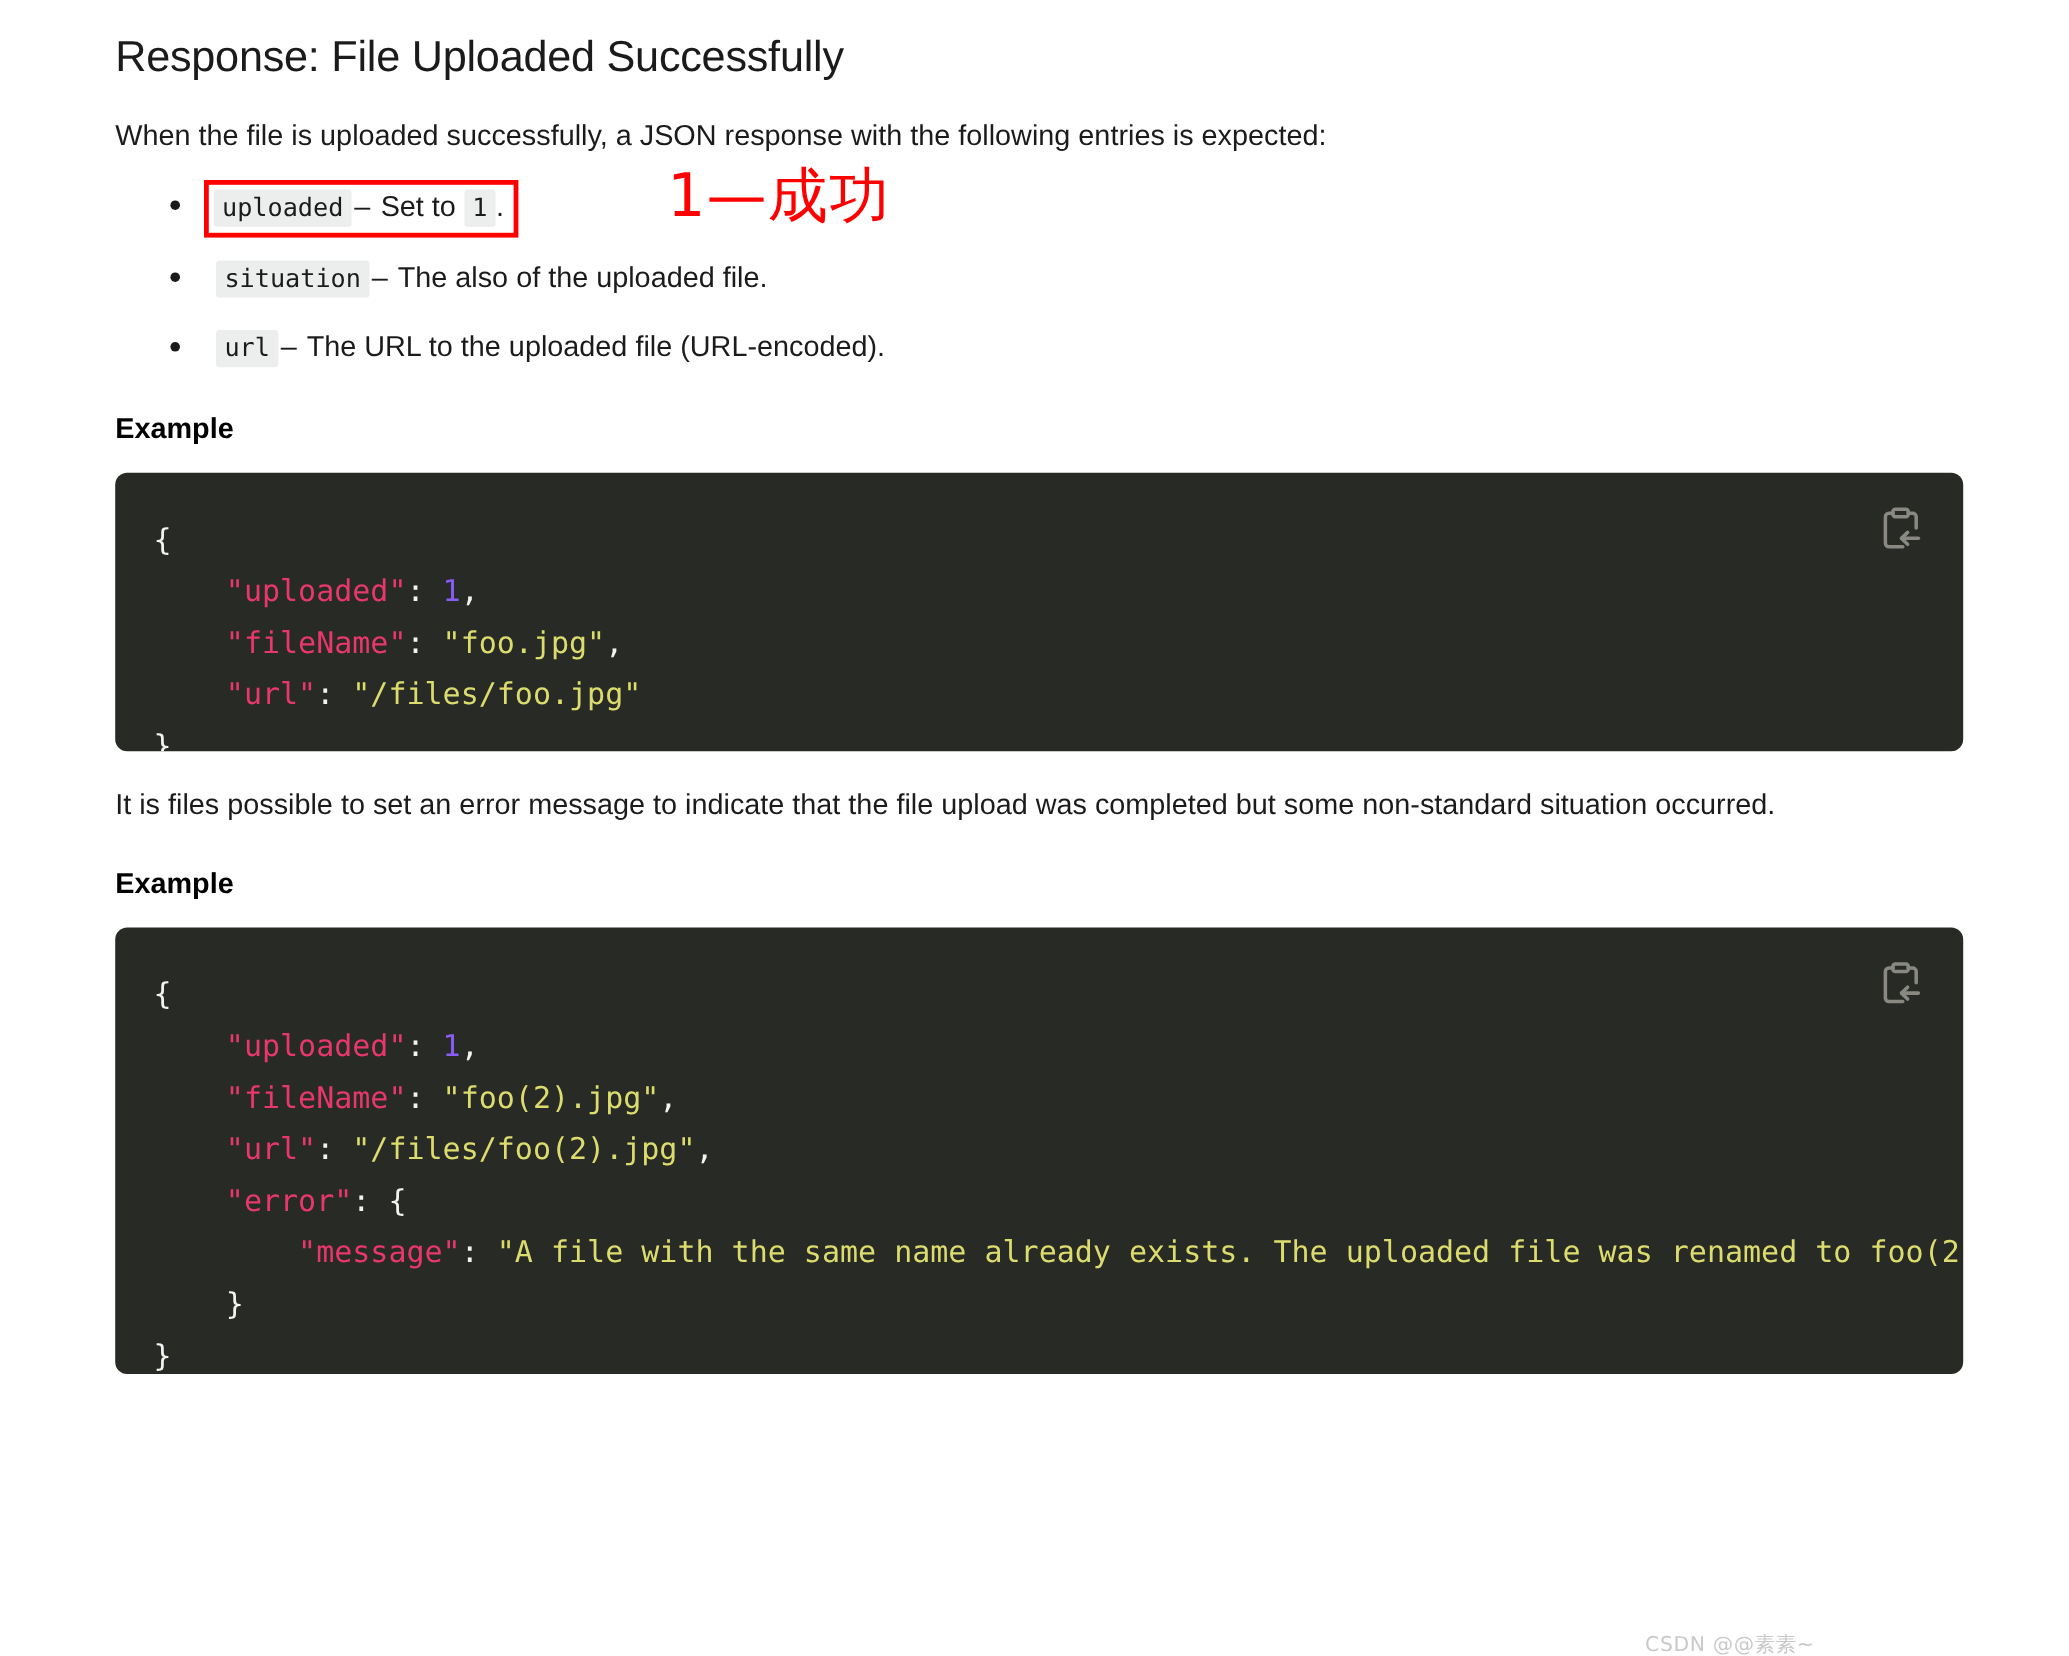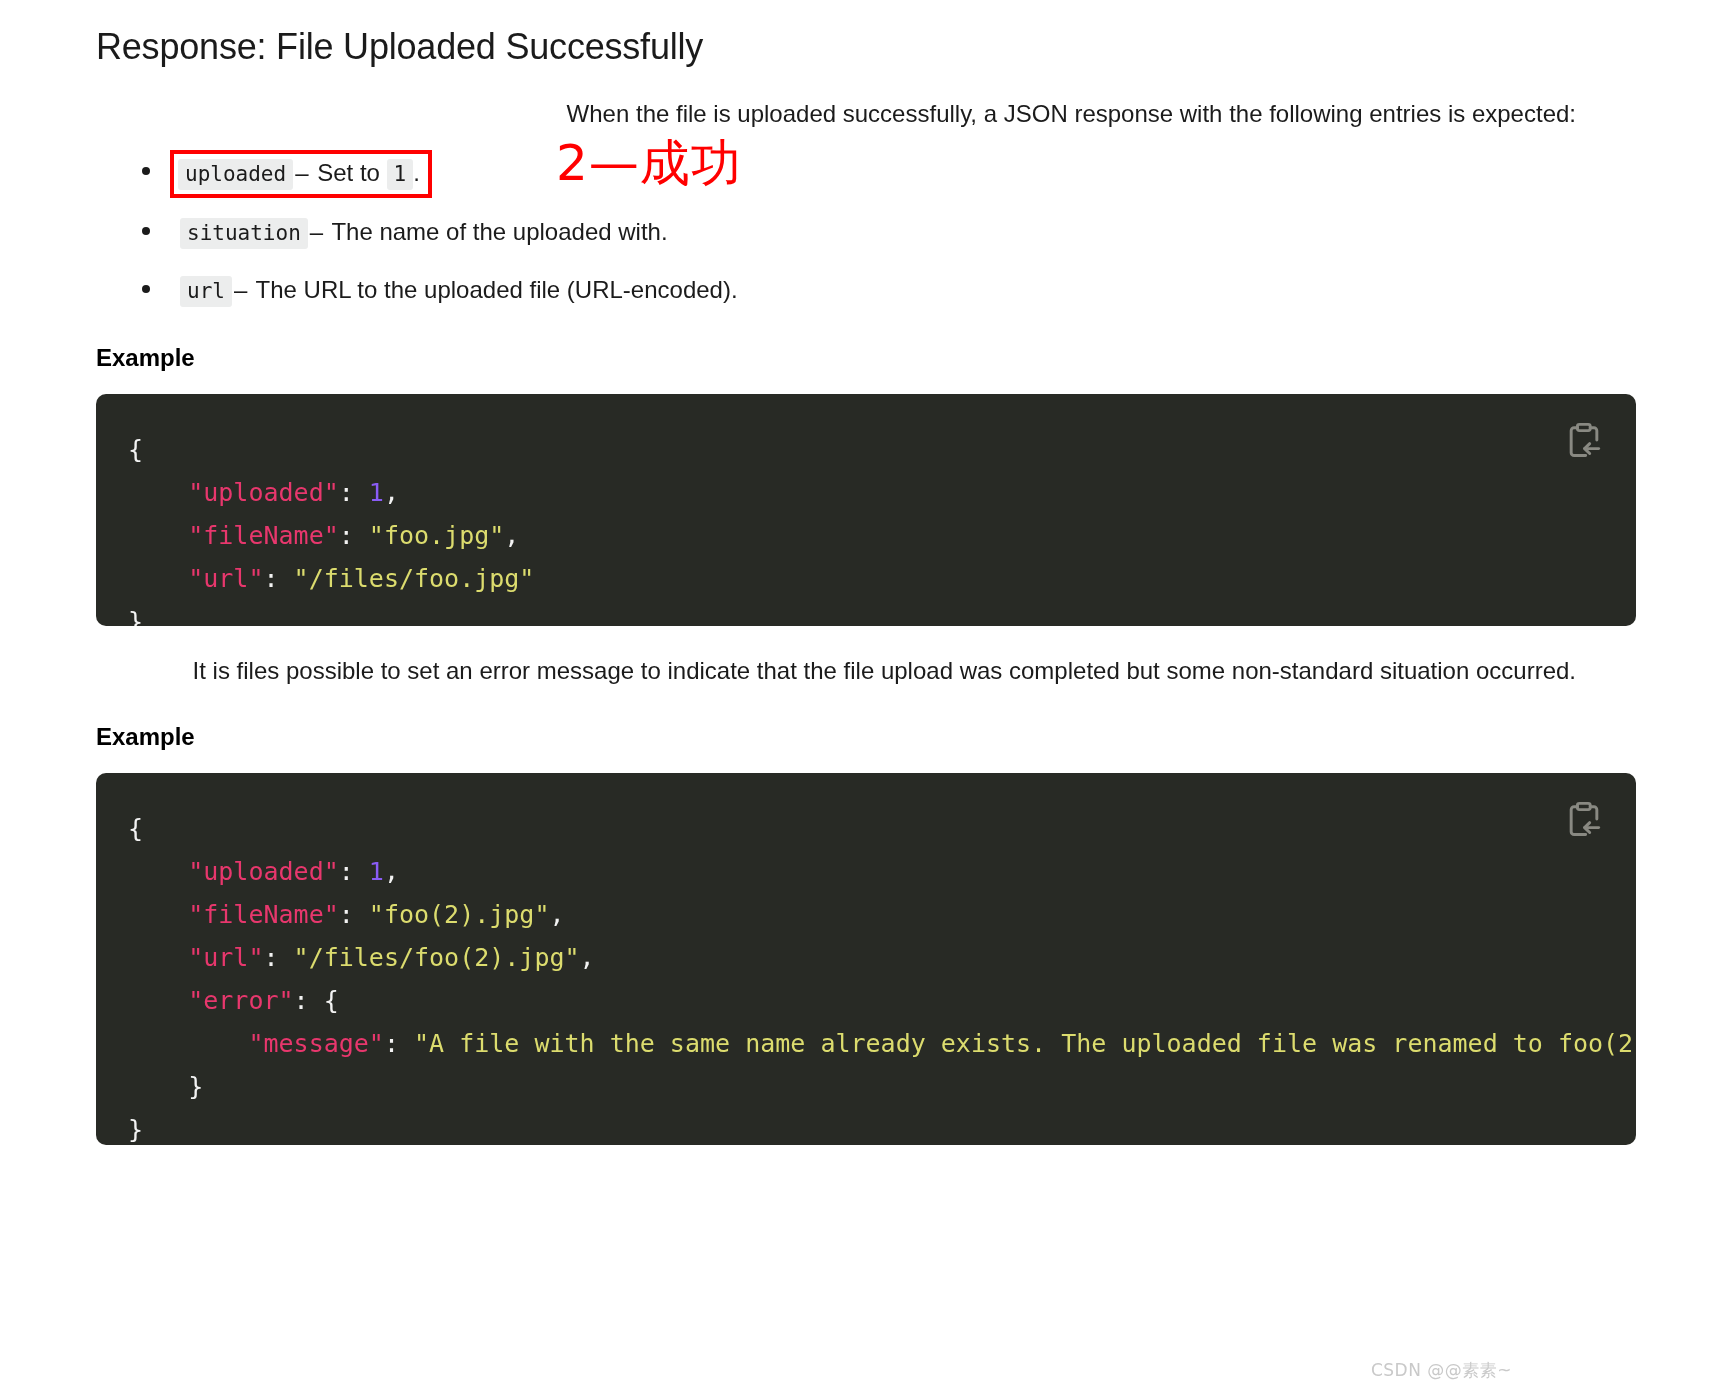--- a/index.html
+++ b/index.html
@@ -41,21 +41,20 @@
     color: #1b1b1b;
   }
 
   p.body-text {
     font-size: 24px;
     line-height: 1.55;
     font-weight: 400;
     margin: 26px 0 0 0;
     color: #1b1b1b;
     max-width: 1480px;
-    text-align: right;
   }
 
   h2.section-label {
     font-size: 24px;
     font-weight: 700;
     margin: 34px 0 0 0;
     color: #000000;
   }
 
   
@@ -176,21 +175,21 @@
 
     <p class="body-text">When the file is uploaded successfully, a JSON response with the following entries is expected:</p>
 
     <ul class="entry-list">
       <li class="highlighted">
         <span class="bullet"></span>
         <span class="li-inner"><code class="inline-code">uploaded</code><span class="dash">–</span> <span>Set to</span> <code class="inline-code">1</code><span>.</span></span>
       </li>
       <li>
         <span class="bullet"></span>
-        <span class="li-inner"><code class="inline-code">situation</code><span class="dash">–</span> <span>The name of the uploaded with.</span></span>
+        <span class="li-inner"><code class="inline-code">situation</code><span class="dash">–</span> <span>The also of the uploaded file.</span></span>
       </li>
       <li>
         <span class="bullet"></span>
         <span class="li-inner"><code class="inline-code">url</code><span class="dash">–</span> <span>The URL to the uploaded file (URL-encoded).</span></span>
       </li>
     </ul>
 
     <h2 class="section-label">Example</h2>
 
     <div class="code-block block-1">
@@ -229,16 +228,16 @@
           <path d="M15.4 4.2h1.9A1.6 1.6 0 0 1 19 5.8v5.1"></path>
           <rect x="8.4" y="2.4" width="7" height="3.4" rx="1.1"></rect>
           <path d="M20 15.6h-7.6"></path>
           <path d="M15.1 12.9l-2.8 2.7 2.8 2.7"></path>
         </svg>
       </span>
     </div>
 
   </div>
 
-  <div class="cn-annotation">2—成功</div>
+  <div class="cn-annotation">1—成功</div>
 
   <div class="watermark">CSDN @@素素~</div>
 </div>
 
 </body></html>

